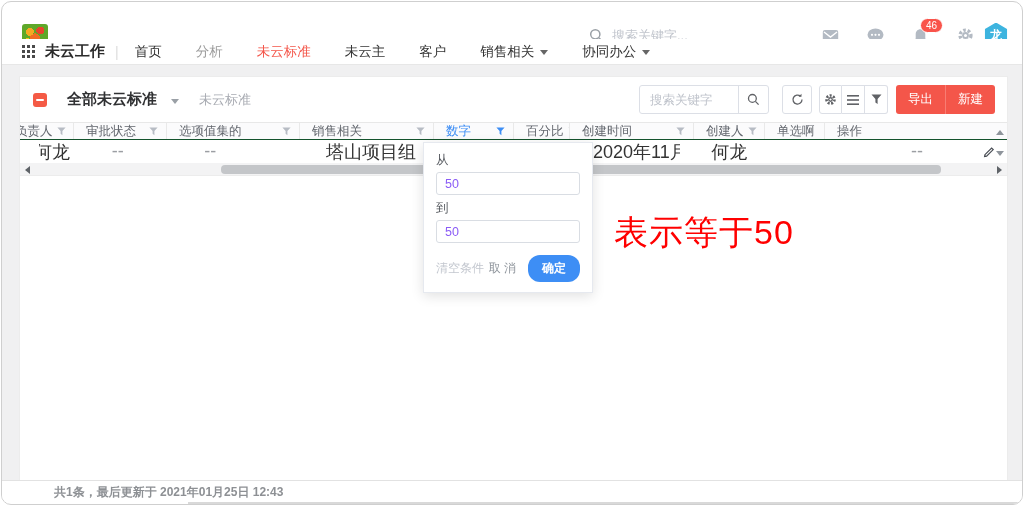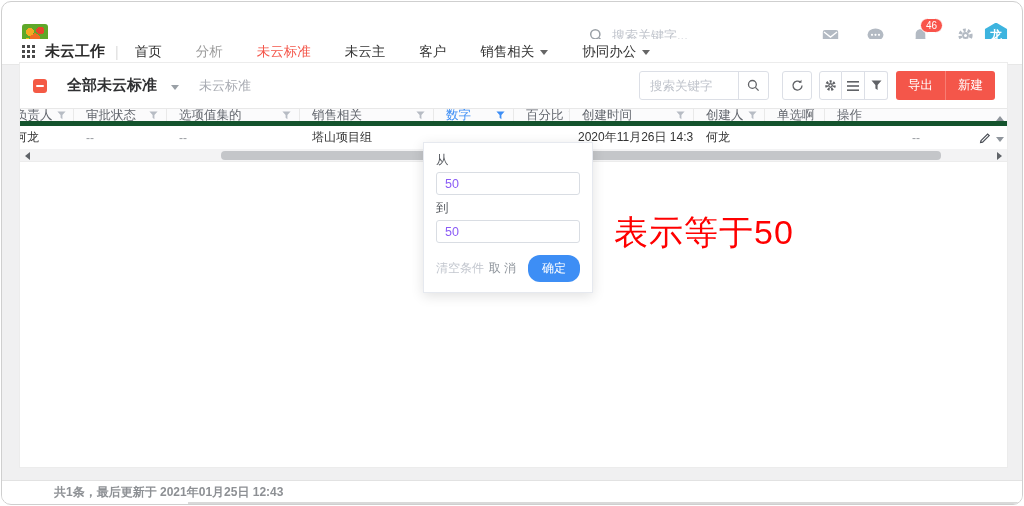--- a/index.html
+++ b/index.html
@@ -42,21 +42,21 @@
   .nav-item { font-size:13.5px; color:#333; cursor:pointer; display:flex; align-items:center; gap:6px; }
   .nav-item.dim { color:#9a9a9a; }
   .nav-item.active { color:#f4564a; }
   .caret { width:0; height:0; border-left:4px solid transparent; border-right:4px solid transparent;
            border-top:5px solid #666; margin-top:2px; }
 
   
   .page-bg { position:absolute; left:0; top:63px; width:100%; height:416px; background:#f0f0f1; }
 
   
-  .card { position:absolute; left:17px; top:60px; width:989px; height:406px; background:#fff;
+  .card { position:absolute; left:17px; top:74px; width:989px; height:406px; background:#fff;
           border:1px solid #ececec; }
   .card-header { height:45px; display:flex; align-items:center; padding:0 12px; }
   .view-icon { width:14px; height:14px; background:#f45a45; border-radius:3px; position:relative; margin-left:1px; }
   .view-icon::after { content:""; position:absolute; left:3px; top:6px; width:8px; height:2px; background:#fff; border-radius:1px; }
   .view-title { font-size:15px; font-weight:bold; color:#303133; margin-left:20px; }
   .title-caret { width:0; height:0; border-left:4px solid transparent; border-right:4px solid transparent;
                  border-top:5px solid #9aa0a6; margin:3px 0 0 14px; }
   .view-subtitle { font-size:13px; color:#a8abb2; margin-left:20px; }
   .ch-spacer { flex:1; }
   .list-search { display:flex; align-items:center; height:29px; border:1px solid #dcdfe6; border-radius:3px;
@@ -70,31 +70,31 @@
   .btn-group .sq-btn { border-radius:0; border-left-width:0; width:23px; }
   .btn-group .sq-btn:first-child { border-left-width:1px; border-radius:3px 0 0 3px; }
   .btn-group .sq-btn:last-child { border-radius:0 3px 3px 0; }
   .red-btns { display:flex; margin-left:8px; }
   .red-btn { background:#f4564a; color:#fff; font-size:12.5px; height:29px; padding:0 12px;
              display:flex; align-items:center; border:none; cursor:pointer; }
   .red-btn.first { border-radius:3px 0 0 3px; border-right:1px solid #f87d73; }
   .red-btn.last { border-radius:0 3px 3px 0; }
 
   
-  .thead { display:flex; height:18px; background:#fbfbfc; border-top:1px solid #e8e8e8; border-bottom:5px solid #14532d; }
+  .thead { display:flex; height:18px; background:#fbfbfc; border-top:1px solid #e8e8e8; border-bottom:1px solid #14532d; }
   .th { display:flex; align-items:center; font-size:12.5px; color:#62666d; padding:0 8px 0 12px;
         border-right:1px solid #e9e9e9; overflow:hidden; white-space:nowrap; }
   .th:last-child { border-right:none; }
   .th .lbl { flex:1; }
   .th.first { padding-left:0; }
   .th.first .lbl { margin-left:-5px; }
   .th.active { color:#3d8ef5; }
   .funnel { flex:none; margin-left:4px; }
   .trow { display:flex; height:23px; align-items:center; background:#fff; }
-  .td { font-size:12px; color:#333; padding:0 8px 0 12px; overflow:hidden; white-space:nowrap; }
+  .td { font-size:18px; color:#333; padding:0 8px 0 12px; overflow:hidden; white-space:nowrap;margin-left:19px; }
   .td.muted { color:#9b9ea3; }
   .td.first { padding-left:0; }
   .td.first span { margin-left:-5px; }
   .td.date { padding-left:8px; }
   .td.op { display:flex; justify-content:center; }
 
   
   .hscroll { position:relative; height:13px; background:#f3f3f4; border-bottom:1px solid #ececec; }
   .hs-arrow { position:absolute; top:3px; width:0; height:0; border-top:4px solid transparent; border-bottom:4px solid transparent; }
   .hs-left { left:5px; border-right:5px solid #5f6368; }
@@ -111,21 +111,21 @@
   .popup { position:absolute; left:421px; top:140px; width:170px; background:#fff; z-index:30;
            border:1px solid #e6e9ef; box-shadow:0 3px 12px rgba(0,0,0,.12); padding:9px 12px 10px; }
   .pp-label { font-size:12.5px; color:#55595f; margin-bottom:3px; }
   .pp-input { width:100%; height:23px; border:1px solid #d9dde3; border-radius:3px; padding:0 8px;
               font-size:12.5px; color:#8b5cf6; outline:none; margin-bottom:5px; }
   .pp-footer { display:flex; align-items:center; margin-top:7px; }
   .pp-clear { font-size:12px; color:#c3c7cf; cursor:pointer; }
   .pp-sp { flex:1; }
   .pp-cancel { font-size:12px; color:#8f959c; margin-right:12px; cursor:pointer; white-space:pre; }
   .pp-ok { background:#3d8ef5; color:#fff; font-size:12px; border:none; border-radius:12px;
-           padding:5px 14px; cursor:pointer; font-weight:normal; }
+           padding:5px 14px; cursor:pointer; font-weight:bold; }
 
   
   .annotation { position:absolute; left:612px; top:208px; font-size:34px; color:#ff0000; z-index:40;
                 font-weight:500; letter-spacing:1px; }
 
   
   .footer { position:absolute; left:0; top:478px; width:100%; height:23px; background:#fff;
             border-top:1px solid #e2e2e2; display:flex; align-items:center; padding-left:52px; }
   .footer-text { font-size:12px; color:#8d9094;font-weight:bold; }
   .bottom-thumb { position:absolute; left:186px; right:0; top:500px; height:3px; background:#d9d9d9; }

